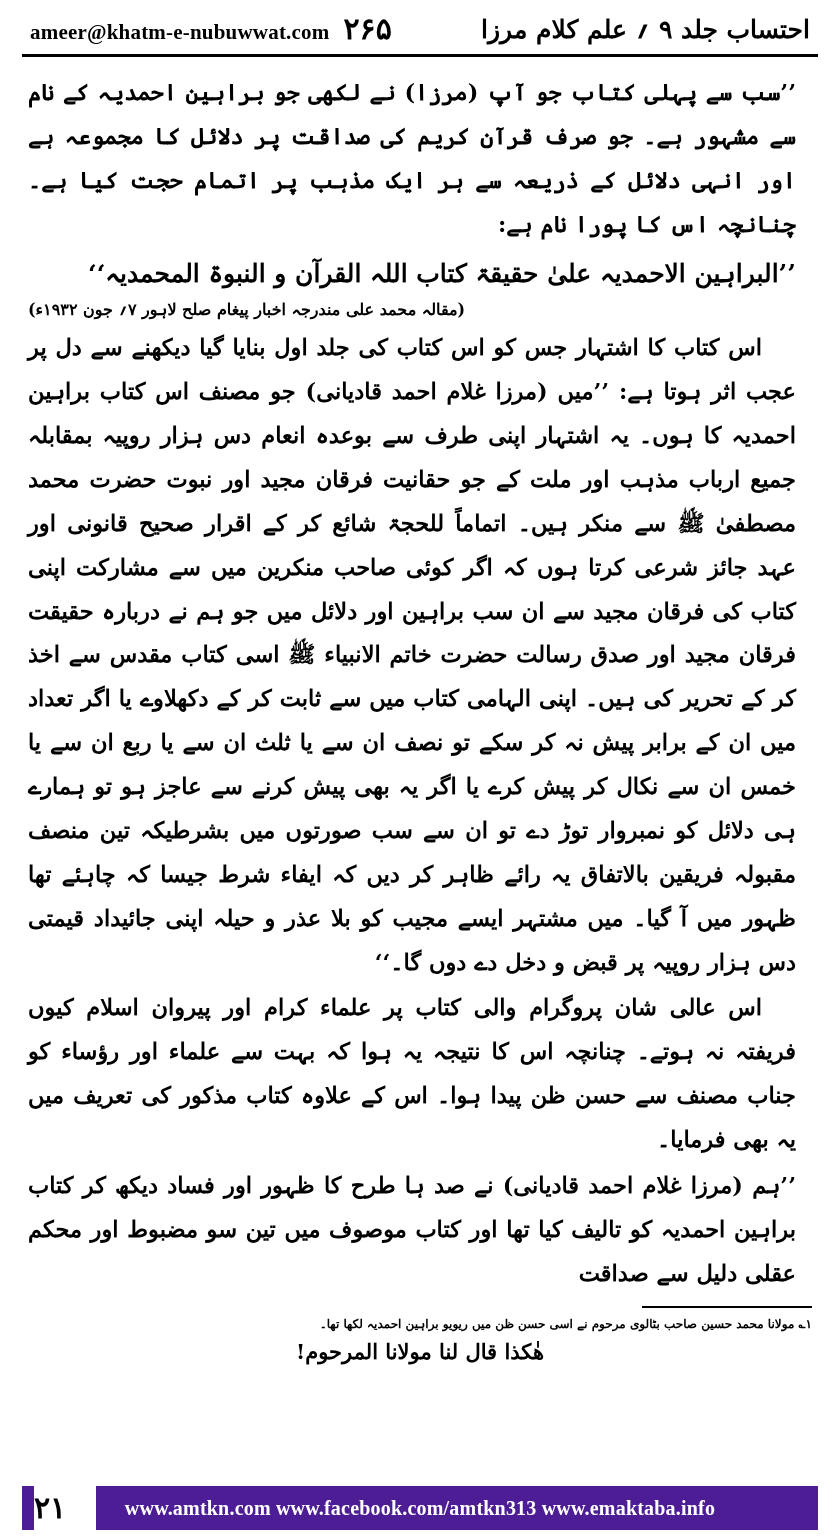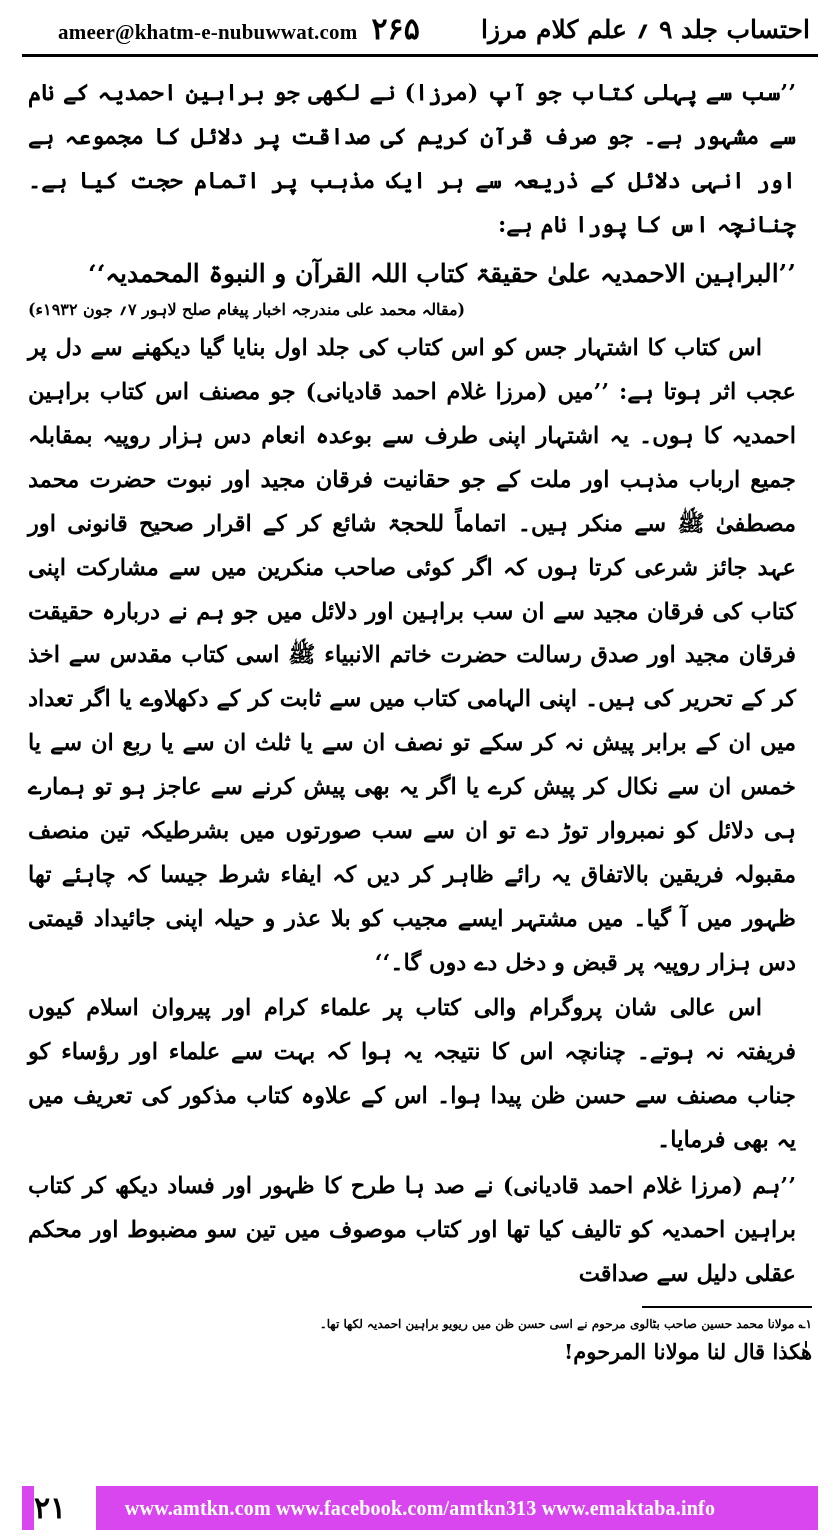--- a/index.html
+++ b/index.html
@@ -52,21 +52,20 @@
     font-weight: bold;
     line-height: 1;
     letter-spacing: 1px;
   }
   .header-email {
     font-family: "Liberation Serif", serif;
     font-size: 21px;
     font-weight: bold;
     line-height: 1.1;
     letter-spacing: 0.2px;
-    margin-left: 28px;
   }
   .rule {
     height: 3px;
     background: #000;
     margin: 4px 22px 0 22px;
   }
 
   
   .content {
     padding: 14px 44px 0 28px;
@@ -125,37 +124,37 @@
     direction: rtl;
     padding: 0 28px;
     line-height: 1.8;
     font-weight: 600;
   }
   .footnote-arabic {
     font-family: "DejaVu Serif", serif;
     font-size: 21px;
     font-weight: bold;
     direction: rtl;
-    text-align: right;
+    text-align: center;
     padding: 4px 28px 0 28px;
   }
 
   
   .footer {
     position: absolute;
     left: 0;
     right: 0;
     bottom: 0;
     height: 62px;
     display: flex;
     align-items: stretch;
   }
   .footer-band {
     flex: 1;
-    background: #d946ef;
+    background: #4c1d95;
     color: #fff;
     display: flex;
     align-items: center;
     justify-content: center;
     margin: 8px 22px 10px 22px;
   }
   .footer-text {
     font-family: "Liberation Serif", serif;
     font-size: 20px;
     font-weight: bold;

